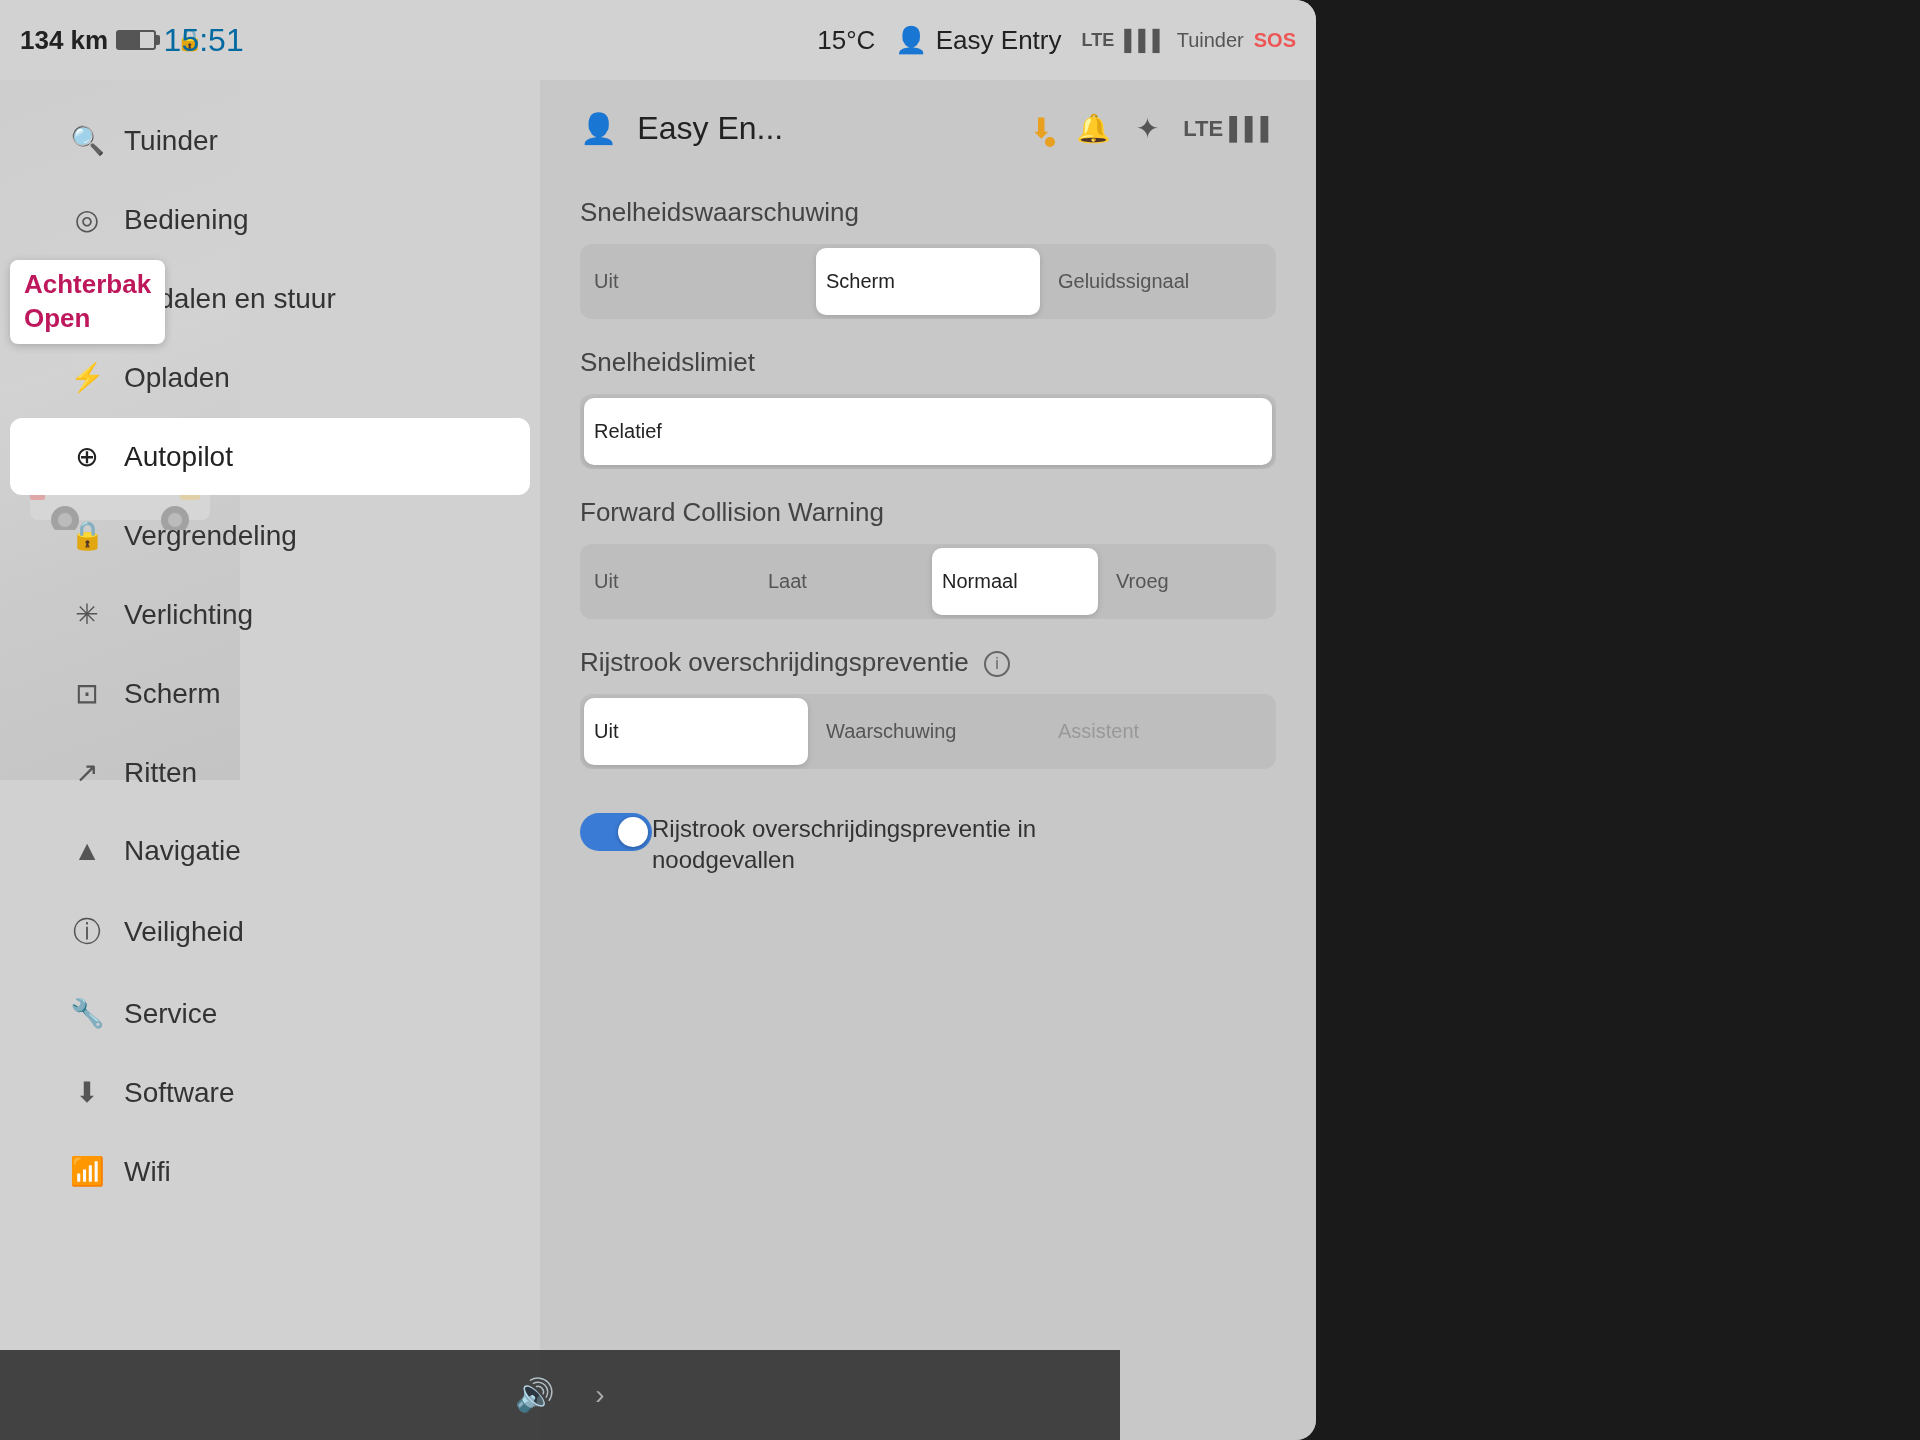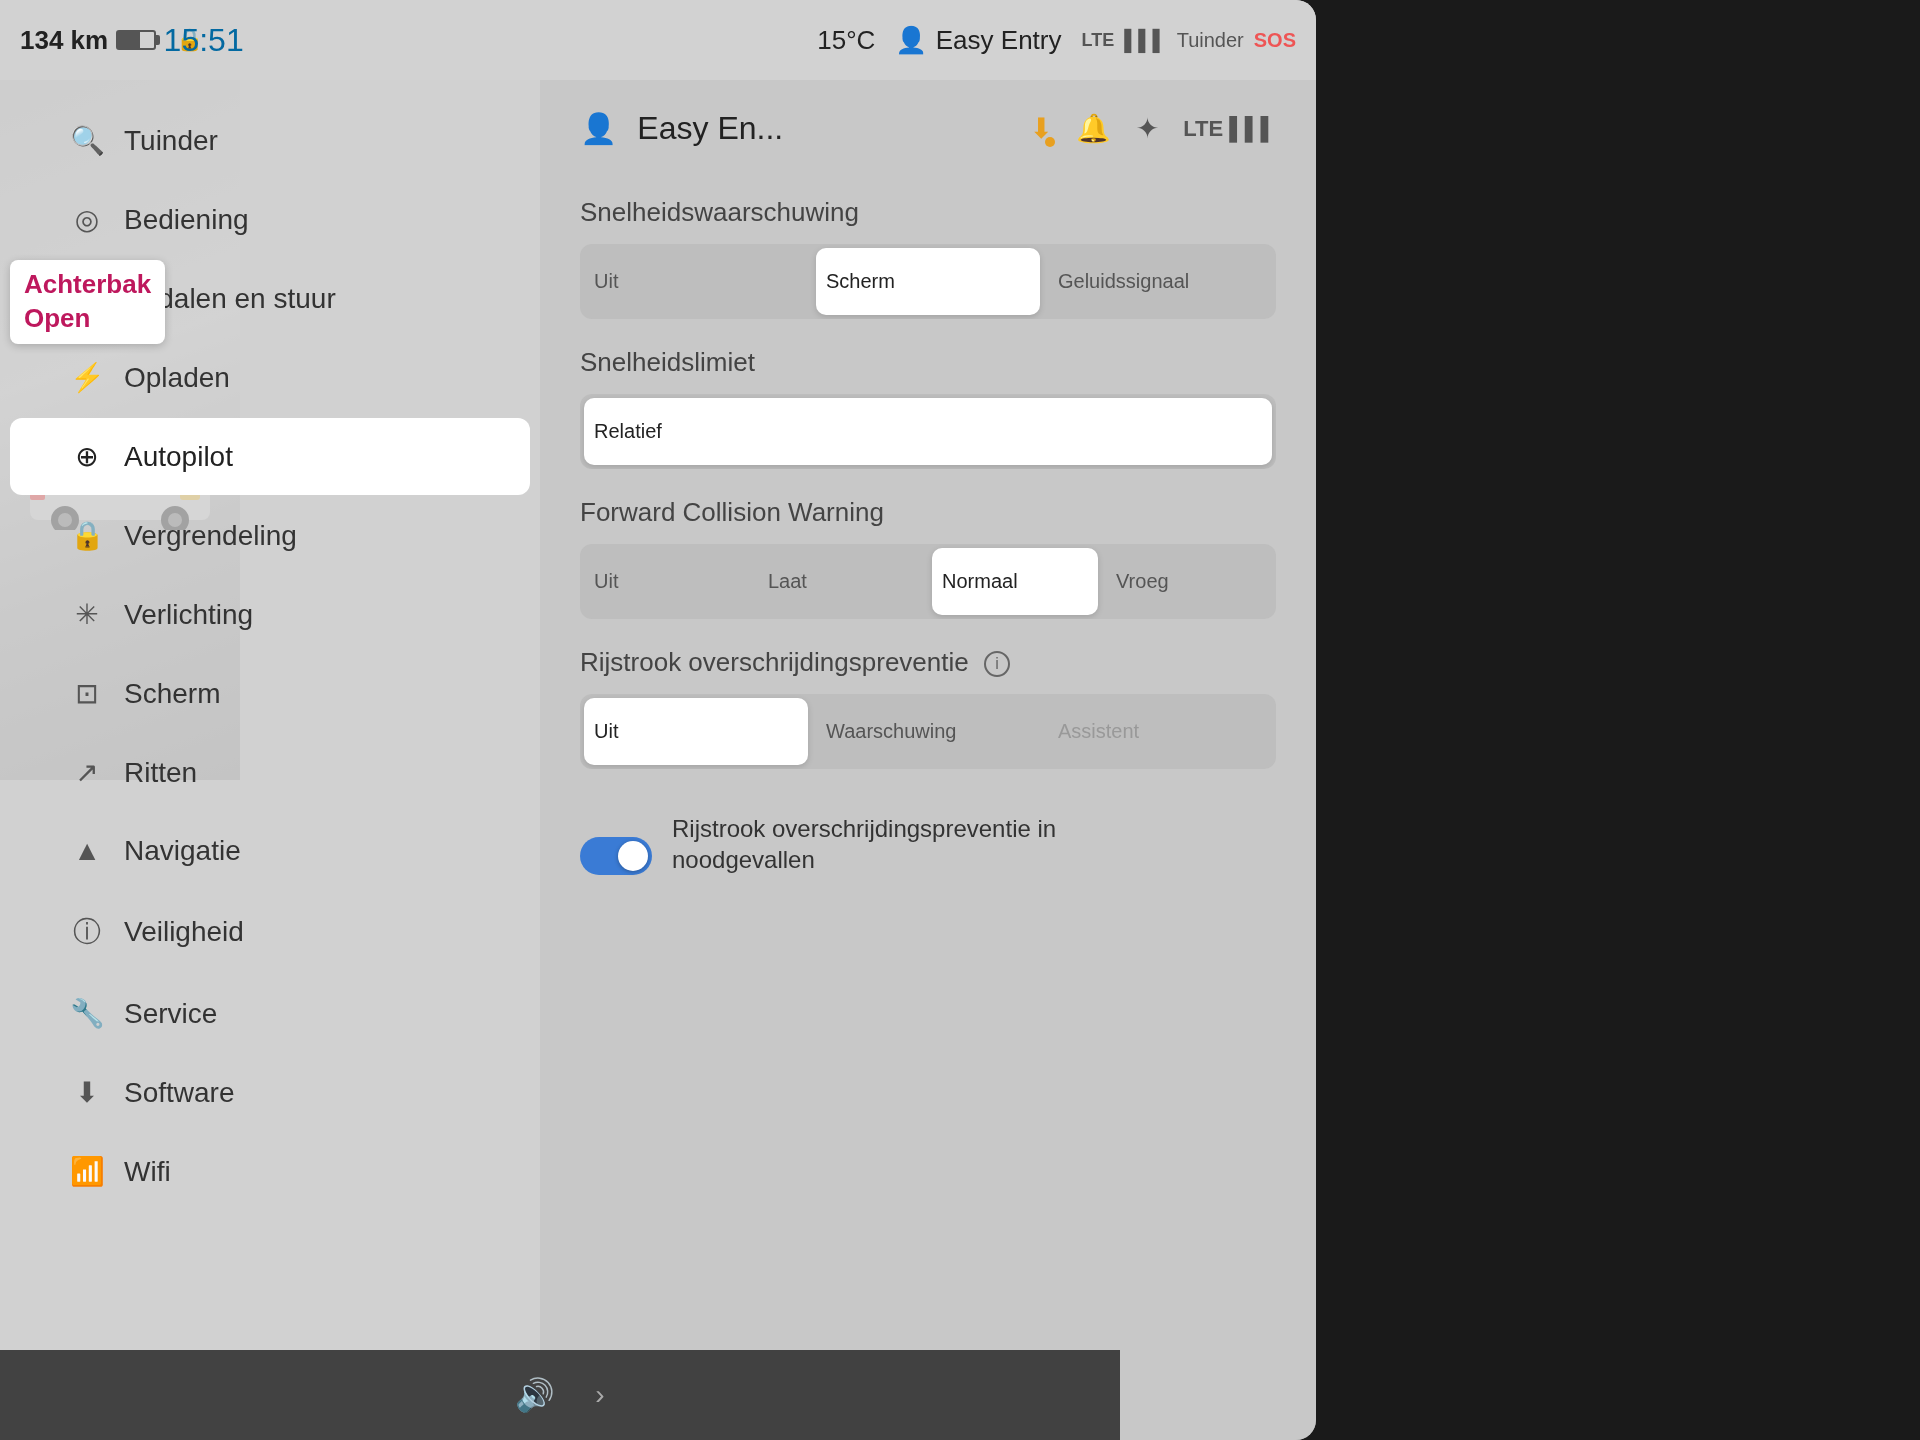--- a/index.html
+++ b/index.html
@@ -295,22 +295,21 @@
       flex: 1;
       text-align: center;
       font-size: 26px;
       color: #222;
       font-weight: 500;
     }
 
     
     .toggle-row {
       display: flex;
-      align-items: flex-end;
-      gap: 20px;
+      align-items: flex-start;
       margin-bottom: 20px;
       padding: 16px 0;
     }
     .toggle {
       width: 72px;
       height: 38px;
       border-radius: 19px;
       background: #3a7bd5;
       position: relative;
       cursor: pointer;

